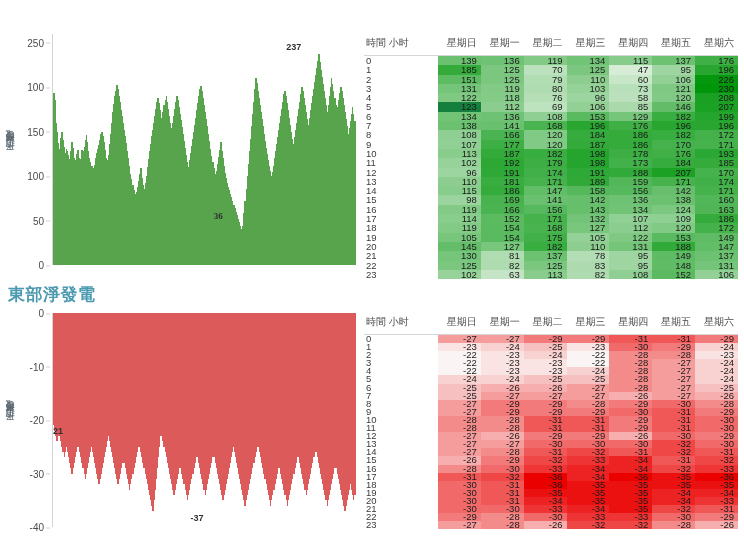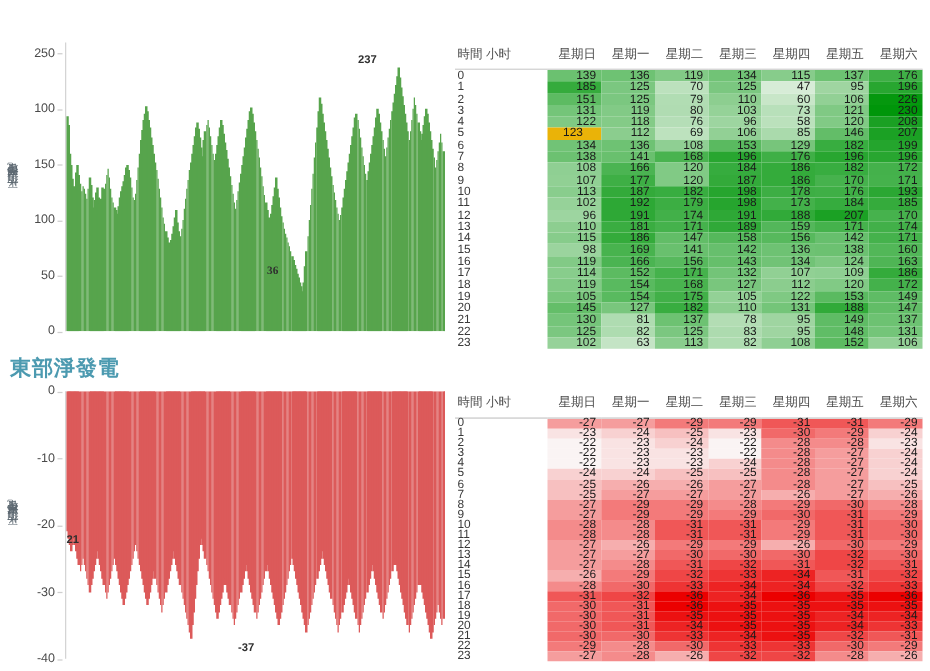--- a/index.html
+++ b/index.html
@@ -474,21 +474,21 @@
                 <td style="background: rgb(127, 201, 131);">122</td>
                 <td style="background: rgb(132, 203, 135);">118</td>
                 <td style="background: rgb(181, 222, 183);">76</td>
                 <td style="background: rgb(157, 213, 160);">96</td>
                 <td style="background: rgb(187, 225, 188);">58</td>
                 <td style="background: rgb(129, 202, 133);">120</td>
                 <td style="background: rgb(26, 160, 35);">208</td>
               </tr>
               <tr>
                 <td class="hour-cell">5</td>
-                <td style="background: #eab308; text-align: center;">123</td>
+                <td style="background: #15803d;">123</td>
                 <td style="background: rgb(139, 205, 142);">112</td>
                 <td style="background: rgb(189, 226, 190);">69</td>
                 <td style="background: rgb(146, 208, 149);">106</td>
                 <td style="background: rgb(170, 218, 172);">85</td>
                 <td style="background: rgb(99, 189, 104);">146</td>
                 <td style="background: rgb(27, 161, 36);">207</td>
               </tr>
               <tr>
                 <td class="hour-cell">6</td>
                 <td style="background: rgb(113, 195, 118);">134</td>

